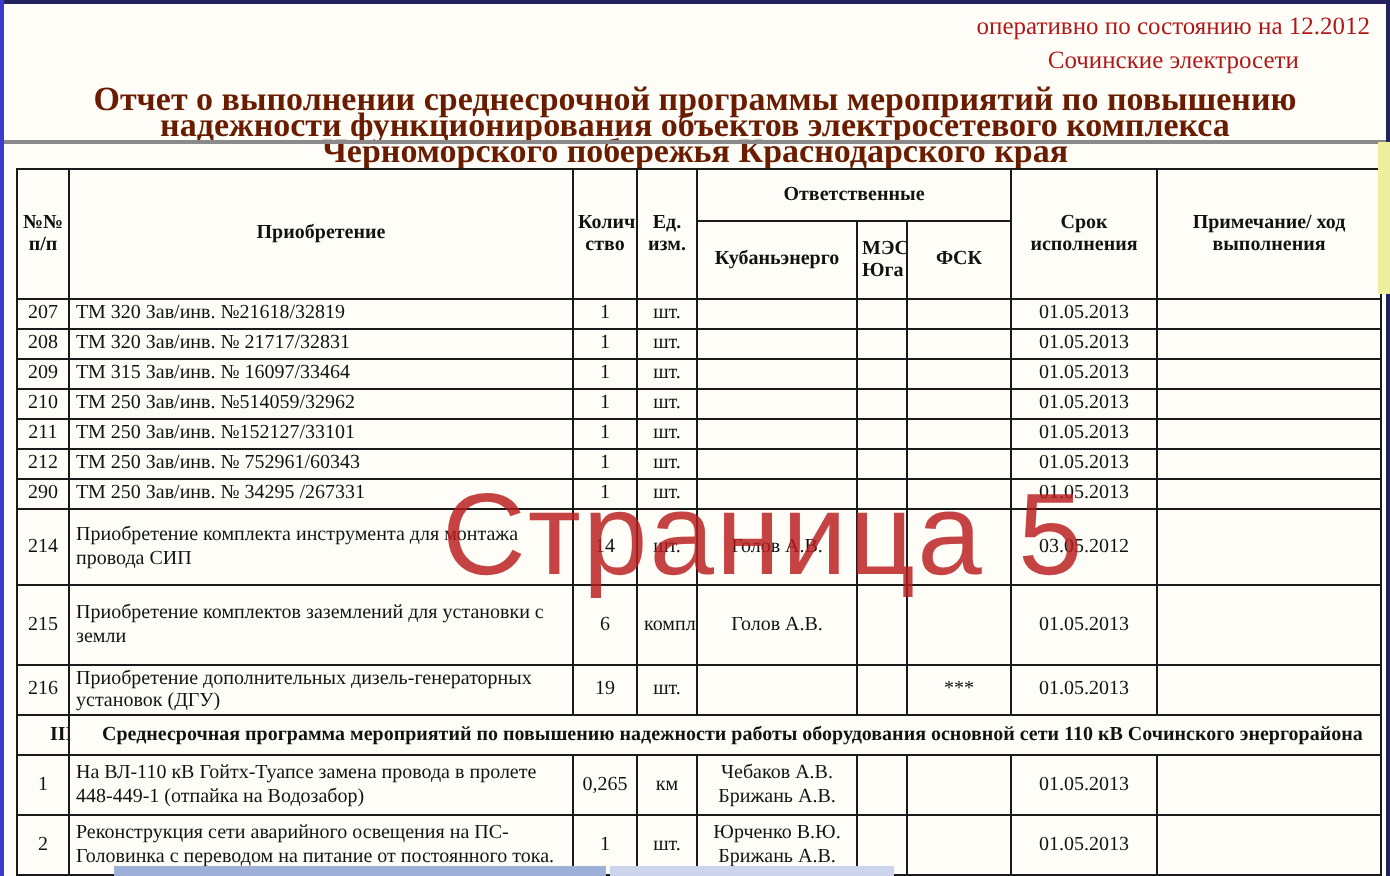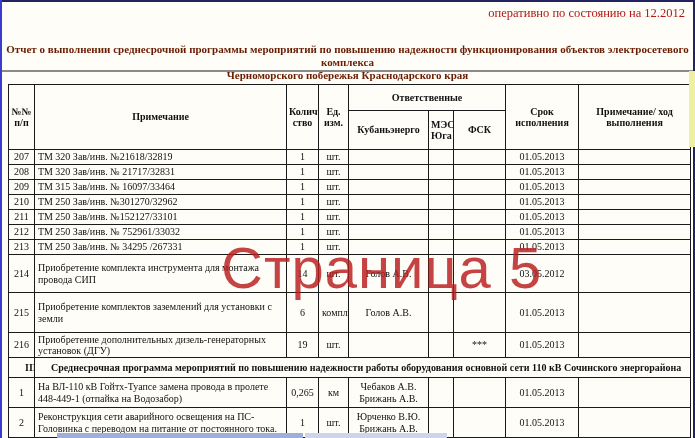--- a/index.html
+++ b/index.html
@@ -17,21 +17,21 @@
   .divider-gray{position:absolute;top:70px;left:0;width:695px;height:2px;background:#8a8a8a;z-index:2;}
 
   .red-lines{
     position:absolute;top:5px;right:10px;
     text-align:center;color:#b01818;
     font-size:12.5px;line-height:17px;
   }
   .doc-title{
     position:absolute;top:43px;left:0;width:100%;
     text-align:center;color:#6a1c00;font-weight:bold;
-    font-size:11px;line-height:13px;
+    font-size:17px;line-height:13px;
   }
 
   table.report{
     position:absolute;left:8px;top:84px;
     width:682px;border-collapse:collapse;table-layout:fixed;
     font-size:10px;color:#111;
   }
   table.report th,table.report td{
     border:1px solid #1a1a1a;
     padding:0 3px;line-height:1.12;
@@ -57,20 +57,21 @@
 
 <div class="page">
   <div class="edge-top"></div>
   <div class="edge-left"></div>
   <div class="edge-right"></div>
   <div class="edge-yellow"></div>
   <div class="divider-gray"></div>
 
   <div class="red-lines">
     <div>оперативно по состоянию на 12.2012</div>
+    <div>Сочинские электросети</div>
   </div>
 
   <div class="doc-title">
     <div>Отчет о выполнении среднесрочной программы мероприятий по повышению надежности функционирования объектов электросетевого комплекса</div>
     <div>Черноморского побережья Краснодарского края</div>
   </div>
 
   <table class="report">
     <colgroup>
       <col style="width:26px">
@@ -79,21 +80,21 @@
       <col style="width:30px">
         <col style="width:80px">
         <col style="width:25px">
       <col style="width:52px">
         <col style="width:73px">
         <col style="width:112px">
     </colgroup>
     <thead>
       <tr style="height:26px">
         <th rowspan="2">№№ п/п</th>
-        <th rowspan="2">Примечание</th>
+        <th rowspan="2">Приобретение</th>
         <th rowspan="2">Количе ство</th>
         <th rowspan="2">Ед. изм.</th>
         <th colspan="3">Ответственные</th>
         <th rowspan="2">Срок исполнения</th>
         <th rowspan="2" class="note-hd">Примечание/ ход выполнения</th>
       </tr>
       <tr style="height:39px">
         <th>Кубаньэнерго</th>
         <th>МЭС Юга</th>
         <th>ФСК</th>
@@ -128,21 +129,21 @@
           <td class="c-qty">1</td>
           <td class="c-unit">шт.</td>
           <td class="c-resp"></td>
           <td class="c-resp"></td>
           <td class="c-resp"></td>
           <td class="c-date">01.05.2013</td>
           <td class="c-note"></td>
         </tr>
         <tr style="height: 15px; padding-left: 26px;">
           <td class="c-num">210</td>
-          <td class="c-act">ТМ 250 Зав/инв. №301270/32962</td>
+          <td class="c-act">ТМ 250 Зав/инв. №514059/32962</td>
           <td class="c-qty">1</td>
           <td class="c-unit">шт.</td>
           <td class="c-resp"></td>
           <td class="c-resp"></td>
           <td class="c-resp"></td>
           <td class="c-date">01.05.2013</td>
           <td class="c-note"></td>
         </tr>
         <tr style="height: 15px;">
           <td class="c-num">211</td>
@@ -150,31 +151,31 @@
           <td class="c-qty">1</td>
           <td class="c-unit">шт.</td>
           <td class="c-resp"></td>
           <td class="c-resp"></td>
           <td class="c-resp"></td>
           <td class="c-date">01.05.2013</td>
           <td class="c-note"></td>
         </tr>
         <tr style="height: 15px;">
           <td class="c-num">212</td>
-          <td class="c-act">ТМ 250 Зав/инв. № 752961/33032</td>
-          <td class="c-qty">1</td>
-          <td class="c-unit">шт.</td>
-          <td class="c-resp"></td>
-          <td class="c-resp"></td>
-          <td class="c-resp"></td>
-          <td class="c-date">01.05.2013</td>
-          <td class="c-note"></td>
-        </tr>
-        <tr style="height: 15px;">
-          <td class="c-num">213</td>
+          <td class="c-act">ТМ 250 Зав/инв. № 752961/60343</td>
+          <td class="c-qty">1</td>
+          <td class="c-unit">шт.</td>
+          <td class="c-resp"></td>
+          <td class="c-resp"></td>
+          <td class="c-resp"></td>
+          <td class="c-date">01.05.2013</td>
+          <td class="c-note"></td>
+        </tr>
+        <tr style="height: 15px;">
+          <td class="c-num">290</td>
           <td class="c-act">ТМ 250 Зав/инв. № 34295 /267331</td>
           <td class="c-qty">1</td>
           <td class="c-unit">шт.</td>
           <td class="c-resp"></td>
           <td class="c-resp"></td>
           <td class="c-resp"></td>
           <td class="c-date">01.05.2013</td>
           <td class="c-note"></td>
         </tr>
         <tr style="height: 38px;">

